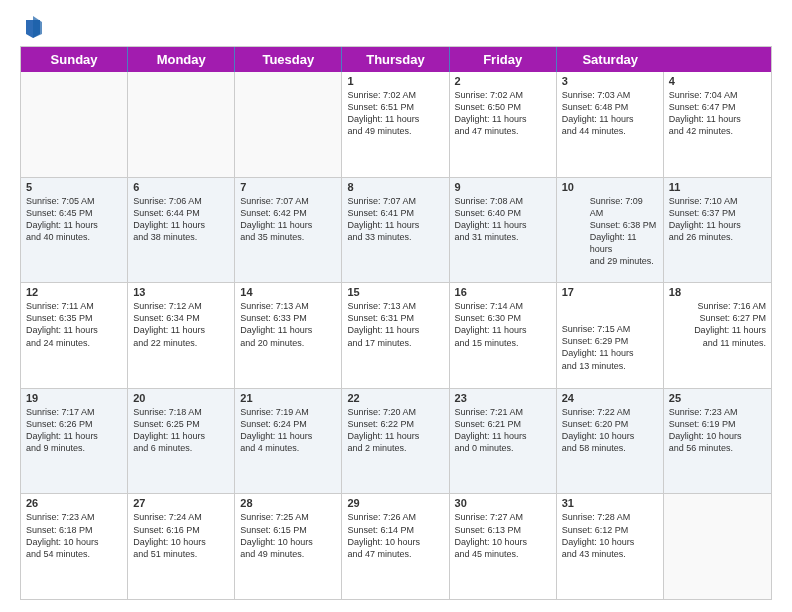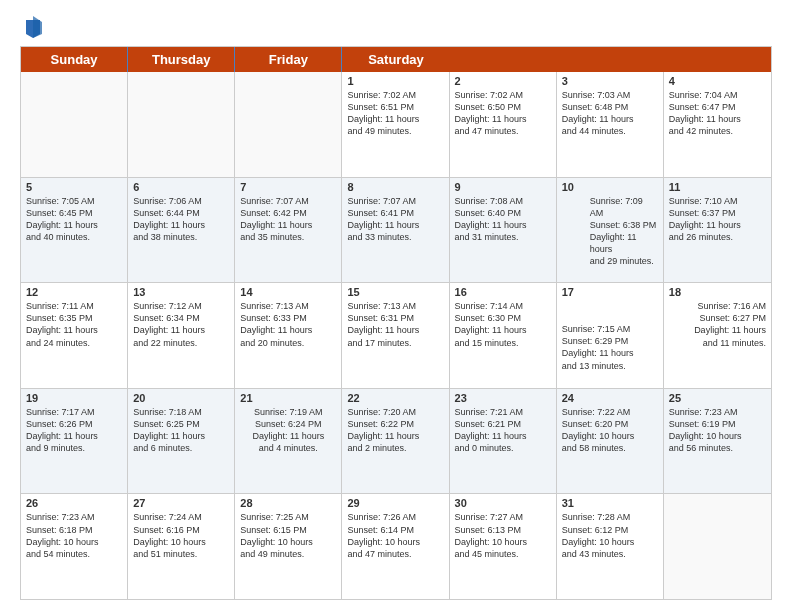--- a/index.html
+++ b/index.html
@@ -64,21 +64,21 @@
     }
     .calendar {
       flex: 1;
       display: flex;
       flex-direction: column;
       border: 1px solid #ccc;
     }
     .cal-header-row {
       display: grid;
       grid-template-columns: repeat(7, 1fr);
-      background: #c2410c;
+      background: #a21caf;
     }
     .cal-header-cell {
       color: #fff;
       font-weight: bold;
       font-size: 13px;
       text-align: center;
       padding: 5px 2px;
       border-right: 1px solid #4a7fc0;
     }
     .cal-header-cell:last-child { border-right: none; }
@@ -137,20 +137,22 @@
     </div>
     <div class="title-area">
       <div class="month-title"></div>
       <div class="location-title"></div>
     </div>
   </div>
 
   <div class="calendar">
     <div class="cal-header-row">
     <div class="cal-header-cell">Sunday</div>
+        <div class="cal-header-cell">Monday</div>
+        <div class="cal-header-cell">Tuesday</div>
         <div class="cal-header-cell">Thursday</div>
         <div class="cal-header-cell">Friday</div>
         <div class="cal-header-cell">Saturday</div>
       </div>
     <div class="cal-body">
     <div class="cal-week">
           <div class="cal-cell empty"></div>
           <div class="cal-cell empty"></div>
           <div class="cal-cell empty"></div>
           <div class="cal-cell">
@@ -294,21 +296,21 @@
           </div>
           <div class="cal-cell">
             <span class="day-num">20</span>
             <div class="day-info" style="white-space: pre-line;">Sunrise: 7:18 AM
 Sunset: 6:25 PM
 Daylight: 11 hours
 and 6 minutes.</div>
           </div>
           <div class="cal-cell">
             <span class="day-num">21</span>
-            <div class="day-info" style="white-space: pre-line; text-align: center;">Sunrise: 7:19 AM
+            <div class="day-info" style="white-space: pre-line;">Sunrise: 7:19 AM
 Sunset: 6:24 PM
 Daylight: 11 hours
 and 4 minutes.</div>
           </div>
           <div class="cal-cell">
             <span class="day-num">22</span>
             <div class="day-info" style="white-space: pre-line;">Sunrise: 7:20 AM
 Sunset: 6:22 PM
 Daylight: 11 hours
 and 2 minutes.</div>

